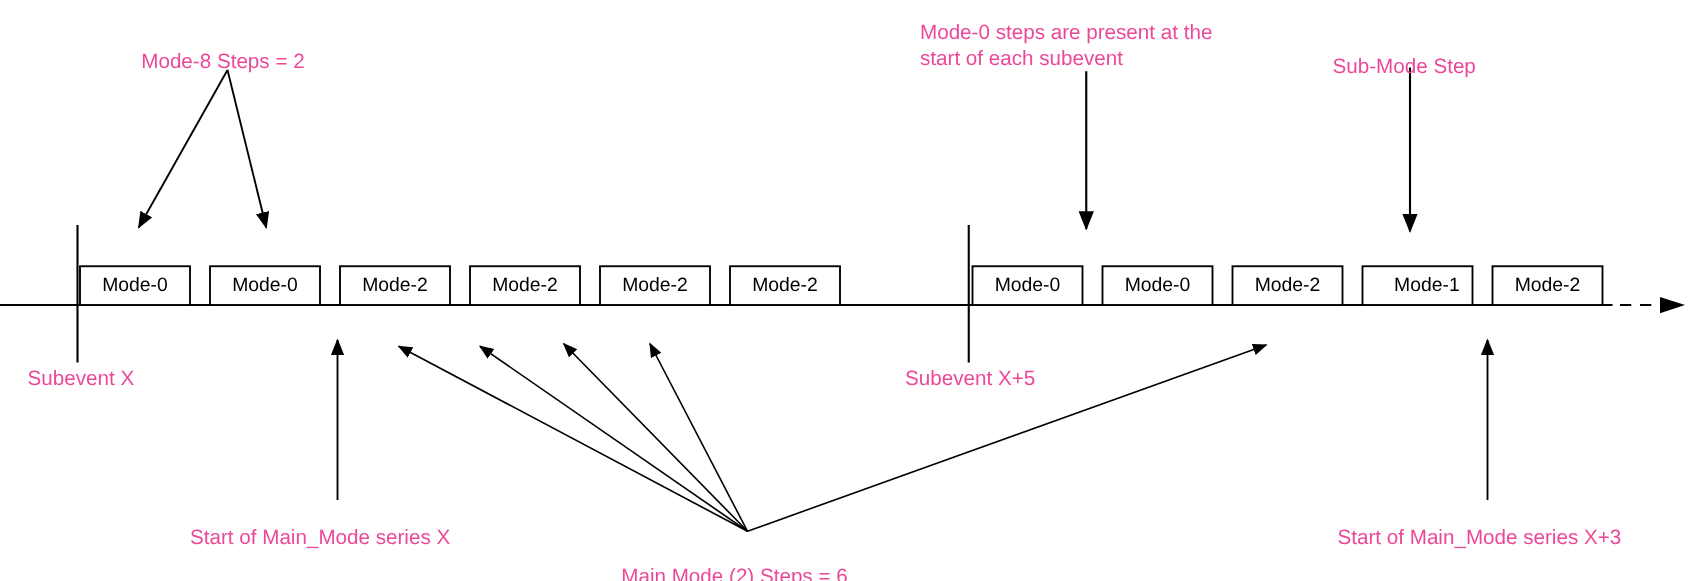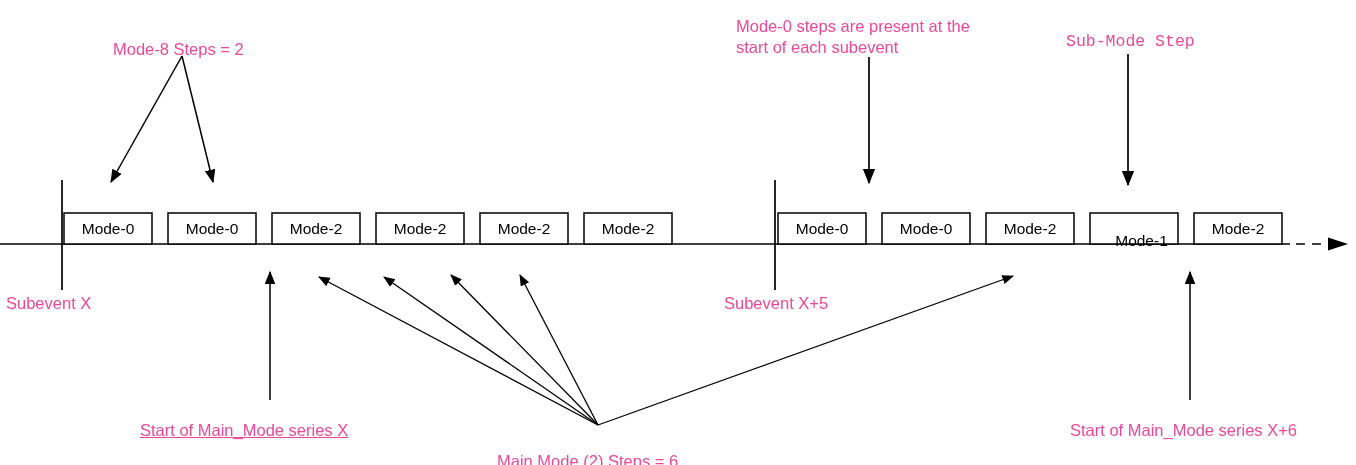--- a/index.html
+++ b/index.html
@@ -73,33 +73,33 @@
 
   <div class="boxlbl" style="left:64px;top:213px;width:88px;height:31px;">Mode-0</div>
   <div class="boxlbl" style="left:168px;top:213px;width:88px;height:31px;">Mode-0</div>
   <div class="boxlbl" style="left:272px;top:213px;width:88px;height:31px;">Mode-2</div>
   <div class="boxlbl" style="left:376px;top:213px;width:88px;height:31px;">Mode-2</div>
   <div class="boxlbl" style="left:480px;top:213px;width:88px;height:31px;">Mode-2</div>
   <div class="boxlbl" style="left:584px;top:213px;width:88px;height:31px;">Mode-2</div>
   <div class="boxlbl" style="left:778px;top:213px;width:88px;height:31px;">Mode-0</div>
   <div class="boxlbl" style="left:882px;top:213px;width:88px;height:31px;">Mode-0</div>
   <div class="boxlbl" style="left:986px;top:213px;width:88px;height:31px;">Mode-2</div>
-  <div class="boxlbl" style="left:1090px;top:213px;width:103px;height:31px;margin-top:12px;">Mode-1</div>
+  <div class="boxlbl" style="left:1090px;top:213px;width:103px;height:31px;">Mode-1</div>
   <div class="boxlbl" style="left:1194px;top:213px;width:88px;height:31px;">Mode-2</div>
 
   <div class="lbl" style="left:113px;top:28px;">Mode-8 Steps = 2</div>
 
   <div class="lbl" style="left:736px;top:5px;">Mode-0 steps are present at the
 start of each subevent</div>
 
-  <div class="lbl" style="left:1066px;top:20px;font-family:Liberation Mono, monospace;">Sub-Mode Step</div>
+  <div class="lbl" style="left:1066px;top:32px;">Sub-Mode Step</div>
 
-  <div class="lbl" style="left:6px;top:282px;">Subevent X</div>
+  <div class="lbl" style="left:22px;top:282px;">Subevent X</div>
 
   <div class="lbl" style="left:724px;top:282px;">Subevent X+5</div>
 
-  <div class="lbl" style="left:140px;top:409px;text-decoration:underline;">Start of Main_Mode series X</div>
+  <div class="lbl" style="left:152px;top:409px;">Start of Main_Mode series X</div>
 
-  <div class="lbl" style="left:1070px;top:409px;">Start of Main_Mode series X+6</div>
+  <div class="lbl" style="left:1070px;top:409px;">Start of Main_Mode series X+3</div>
 
   <div class="lbl" style="left:497px;top:440px;">Main Mode (2) Steps = 6</div>
 
 </div>
 
 </body></html>

